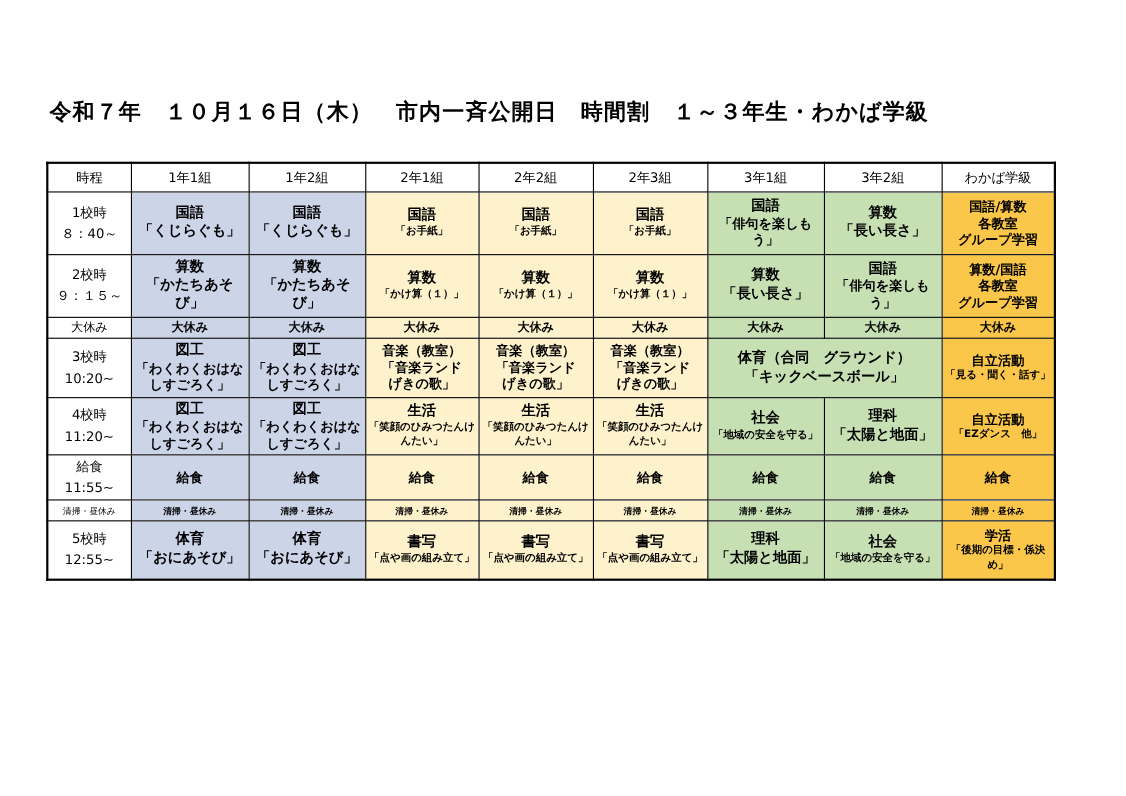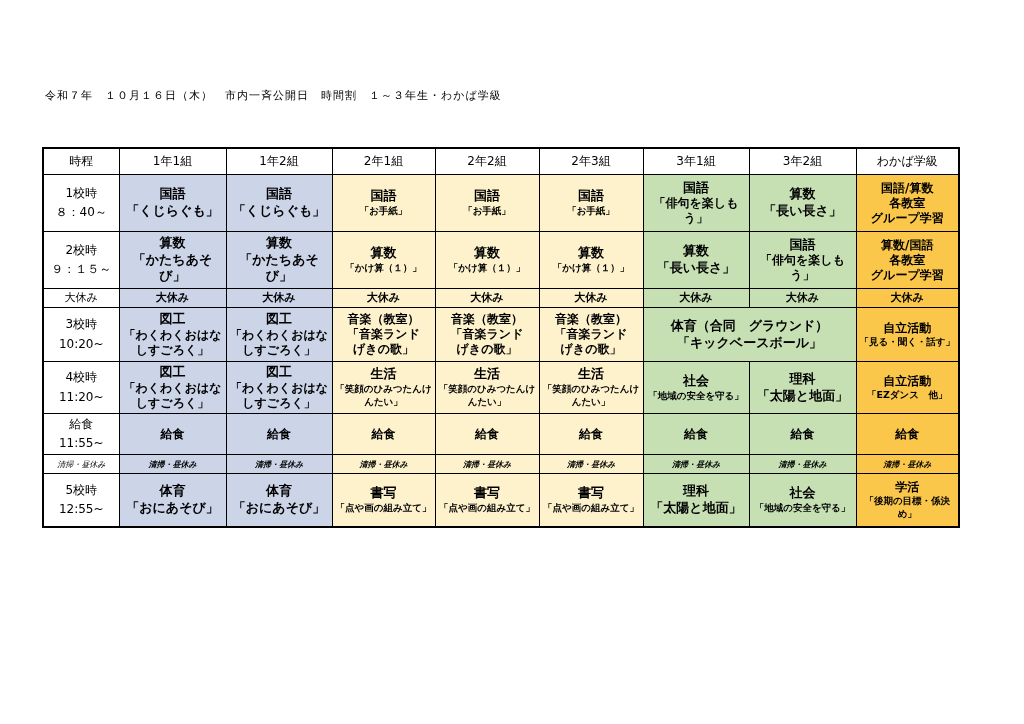--- a/index.html
+++ b/index.html
@@ -2,21 +2,21 @@
 <html><head>
 <meta charset="utf-8">
 <style>
   html,body{margin:0;padding:0;}
   body{
     width:1024px;height:724px;background:#ffffff;position:relative;
     font-family:"DejaVu Sans",sans-serif;color:#000;
   }
   .title{
     position:absolute;left:45px;top:88px;
-    font-size:11px;font-weight:normal;letter-spacing:1px;white-space:nowrap;
+    font-size:20px;font-weight:bold;letter-spacing:1px;white-space:nowrap;
   }
   table.timetable{
     position:absolute;left:42px;top:147px;width:916px;
     border-collapse:collapse;table-layout:fixed;
     border:2px solid #000;
   }
   table.timetable th, table.timetable td{
     border:1.6px solid #000;
     text-align:center;vertical-align:middle;
     padding:1px 2px;overflow:hidden;
@@ -273,21 +273,21 @@
         <td style="background: rgb(198, 224, 180);">
           <div class="L12">給食</div>
         </td>
         <td style="background: rgb(198, 224, 180);">
           <div class="L12">給食</div>
         </td>
         <td style="background: rgb(251, 199, 75);">
           <div class="L12">給食</div>
         </td>
       </tr>
-      <tr style="height: 19px; font-style: italic;">
+      <tr style="height: 19px;">
         <td class="time-cell">
           <div class="T8">清掃・昼休み</div>
         </td>
         <td style="background: rgb(204, 212, 232);">
           <div class="B8">清掃・昼休み</div>
         </td>
         <td style="background: rgb(204, 212, 232);">
           <div class="B8">清掃・昼休み</div>
         </td>
         <td style="background: rgb(253, 242, 204);">

